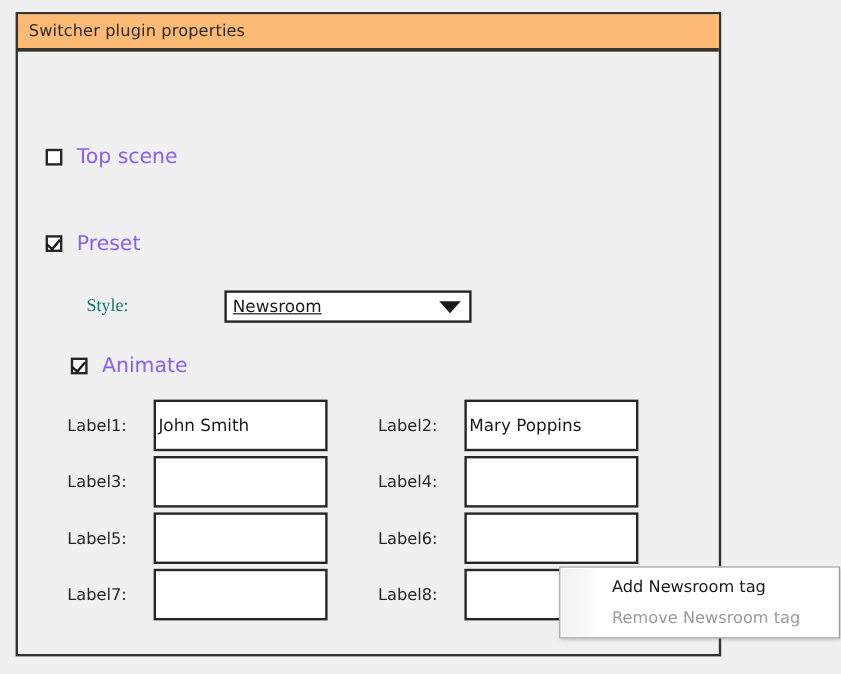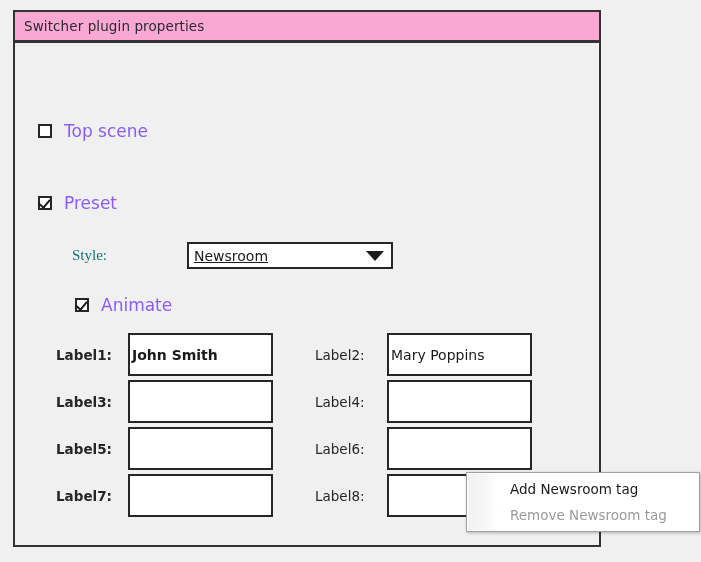--- a/index.html
+++ b/index.html
@@ -26,21 +26,21 @@
     border: 2px solid #333333;
     box-sizing: border-box;
   }
   #titlebar {
     height: 31px;
     border-bottom: 3px solid #333333;
     box-sizing: border-box;
     display: flex;
     align-items: center;
     padding-left: 9px;
-    background: #f9a8d4;
+    background: #fdba74;
   }
   #titlebar-text {
     font-size: 13.5px;
     color: #2b2b2b;
     letter-spacing: 0.1px;
   }
   #dialog-body {
     position: relative;
     height: 100%;
   }
@@ -127,21 +127,21 @@
   }
   .label-row {
     position: relative;
     height: 47px;
   }
   .field {
     position: absolute;
     display: flex;
     align-items: center;
   }
-  .field.col-left  { left: 41px; font-weight: bold; }
+  .field.col-left  { left: 41px; }
   .field.col-right { left: 300px; }
   .field-caption {
     font-size: 13.5px;
     color: #262626;
     width: 72px;
     white-space: nowrap;
   }
   .field-input {
     width: 145px;
     height: 43px;
@@ -212,21 +212,21 @@
     </div>
 
     <div id="style-row">
       <span id="style-caption">Style:</span>
       <div id="style-select">
         <span id="style-value">Newsroom</span>
         <span class="tri-down"></span>
       </div>
     </div>
 
-    <div class="check-row" style="left:44px; top:252px;margin-left:16px;">
+    <div class="check-row" style="left:44px; top:252px;">
       <span class="cbox checked"></span>
       <span class="check-label">Animate</span>
     </div>
 
     <div id="label-grid">
 
       <div class="label-row">
         <div class="field col-left">
           <span class="field-caption">Label1:</span>
           <span class="field-input">John Smith</span>

